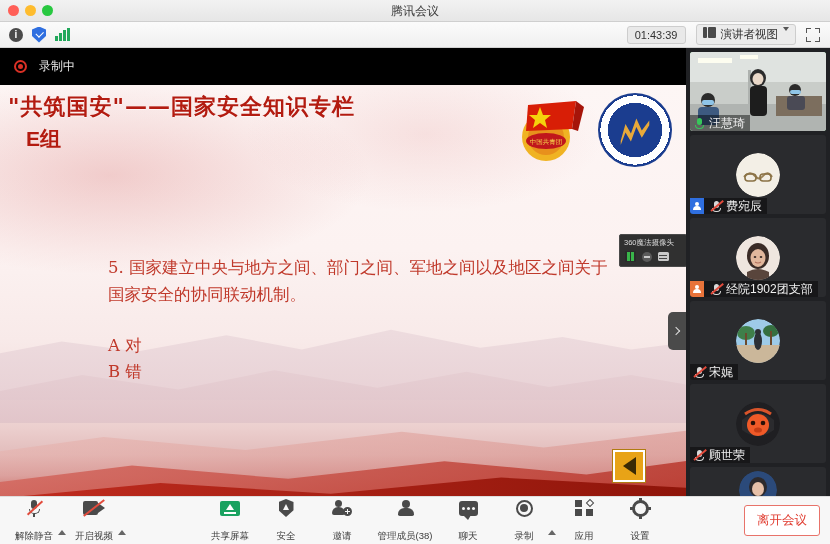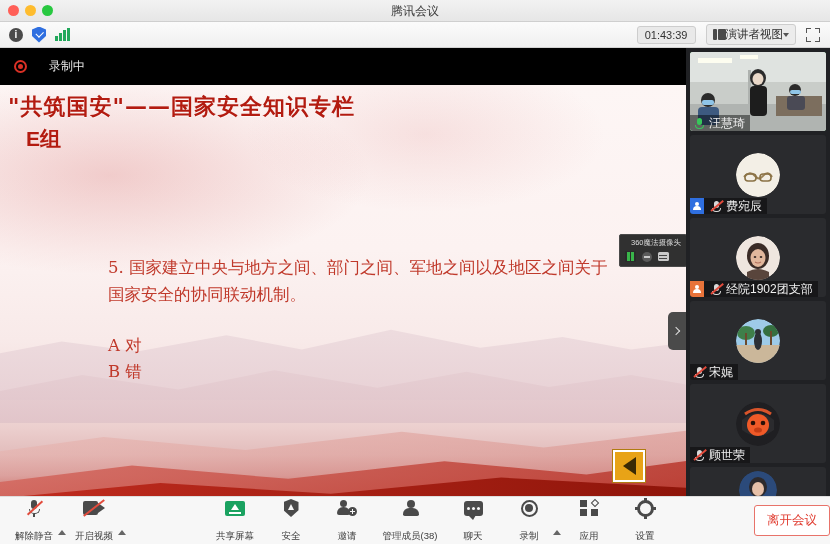--- a/index.html
+++ b/index.html
@@ -56,21 +56,21 @@
   .ic-signal i:nth-child(2) { height: 8px; }
   .ic-signal i:nth-child(3) { height: 11px; }
   .ic-signal i:nth-child(4) { height: 13px; }
 
   .timer {
     font-size: 11px; color: #333; background: #e9e9e9;
     border: 1px solid #cdcdcd; border-radius: 3px; padding: 2px 7px;
     font-family: "Liberation Sans", sans-serif;
   }
   .viewsel {
-    display: flex; align-items: center; 
+    display: flex; align-items: flex-start; gap: 5px;
     font-size: 11.5px; color: #2e2e2e; background: #ececec;
     border: 1px solid #cdcdcd; border-radius: 3px; padding: 2px 6px;
   }
   .ic-view { width: 13px; height: 11px; position: relative; }
   .ic-view::before {
     content: ""; position: absolute; left: 0; top: 0; width: 4px; height: 11px;
     background: #4a4a4a; border-radius: 1px;
   }
   .ic-view::after {
     content: ""; position: absolute; left: 5.5px; top: 0; width: 7.5px; height: 11px;
@@ -141,21 +141,21 @@
     clip-path: polygon(8% 86%, 22% 30%, 38% 62%, 54% 12%, 70% 52%, 92% 18%, 92% 34%, 70% 76%, 54% 40%, 38% 88%, 22% 58%, 8% 100%);
   }
   .emblem-school .ring-text {
     position: absolute; inset: 0; border-radius: 50%;
     border: 1.5px solid rgba(255,255,255,.0);
   }
 
   
   .rec-badge {
     position: absolute; left: 14px; top: 10px;
-    display: flex; align-items: center; gap: 22px;
+    display: flex; align-items: center; gap: 12px;
     color: #e8e8e8; font-size: 12px;
   }
   .rec-dot {
     width: 13px; height: 13px; border-radius: 50%;
     border: 2px solid #d93025; display: flex; align-items: center; justify-content: center;
   }
   .rec-dot::after { content: ""; width: 5px; height: 5px; border-radius: 50%; background: #d93025; }
 
   .lock-pill {
     position: absolute; left: 14px; top: 40px;
@@ -166,21 +166,21 @@
   .ic-pin { width: 10px; height: 12px; position: relative; }
   .ic-pin::before { content:""; position:absolute; left:1px; top:0; width:8px; height:5px; background:#e9e9e9; border-radius:1px; }
   .ic-pin::after { content:""; position:absolute; left:4px; top:5px; width:2px; height:7px; background:#e9e9e9; }
 
   
   .cam-widget {
     position: absolute; left: 619px; top: 186px; width: 68px;
     background: #303030; border: 1px solid #4a4a4a; border-radius: 2px;
     padding: 2px; color: #dcdcdc; font-size: 7.5px; overflow: hidden;
   }
-  .cam-widget .cw-title { white-space: nowrap; padding: 1px 2px; margin-left: 7px; }
+  .cam-widget .cw-title { white-space: nowrap; padding: 1px 2px; }
   .cam-widget .cw-row { display: flex; align-items: center; gap: 6px; padding: 2px 3px; }
   .cw-bars { display: flex; gap: 1.5px; background:#2a2a2a; padding:1px 2px; border-radius:1px; }
   .cw-bars i { display:block; width:2.5px; height:9px; background:#39b54a; }
   .cw-circle { width: 10px; height: 10px; border-radius: 50%; background: #5a5a5a; position: relative; }
   .cw-circle::after { content:""; position:absolute; left:2px; top:4.5px; width:6px; height:1.5px; background:#c9c9c9; }
   .cw-sq { width: 11px; height: 9px; border-radius: 1.5px; background: #c9c9c9; position: relative; }
   .cw-sq::after { content:""; position:absolute; left:1.5px; top:3px; width:8px; height:1.2px; background:#444; box-shadow: 0 3px 0 #444; }
 
   
   .slide-nav {
@@ -251,21 +251,21 @@
   }
   .bb-item {
     display: flex; flex-direction: column; align-items: center; justify-content: center;
     width: 56px; gap: 12px; cursor: default;
   }
   .bb-label { font-size: 9.5px; color: #3c3c3c; white-space: nowrap; }
   .bb-icon { height: 20px; display:flex; align-items:center; justify-content:center; }
   .bb-caret { width:0;height:0;border-left:4px solid transparent;border-right:4px solid transparent;border-bottom:5px solid #666; align-self:flex-end; margin:0 0 8px -4px; }
   .bb-left { display: flex; align-items: flex-end; margin-left: 6px; }
   .bb-center { display: flex; align-items: flex-end; margin: 0 auto; text-align: right; }
-  .bb-right { display: flex; align-items: flex-start; }
+  .bb-right { display: flex; align-items: flex-start; margin-right: 10px; }
   .leave-btn {
     border: 1px solid #e8736a; color: #e03b2f; background: #fff;
     font-size: 12.5px; border-radius: 3px; padding: 6px 12px;
   }
 
   
   .g-mic { width:15px;height:19px;position:relative; }
   .g-mic .b { position:absolute; left:4.5px; top:1px; width:6px; height:9px; border-radius:3px; background:#4a4a4a; }
   .g-mic .s { position:absolute; left:2px; top:10px; width:11px; height:5px; border:1.6px solid #4a4a4a; border-top:none; border-radius:0 0 6px 6px; }
   .g-mic .p { position:absolute; left:6.5px; top:15px; width:2px; height:3px; background:#4a4a4a; }
@@ -360,20 +360,36 @@
     <div class="slide">
       <div class="mtn mtn1"></div>
       <div class="mtn mtn2"></div>
       <div class="wave wave1"></div>
       <div class="wave wave2"></div>
       <div class="wave wave3"></div>
 
       <div class="slide-title">"共筑国安"——国家安全知识专栏</div>
       <div class="slide-subtitle">E组</div>
 
+      <div class="emblems">
+        <div class="emblem-league">
+          <svg width="74" height="66" viewBox="0 0 74 66" aria-hidden="true">
+            <circle cx="34" cy="40" r="24" fill="#f0b323"></circle>
+            <circle cx="34" cy="40" r="18" fill="#e8901c"></circle>
+            <path d="M16 8 L64 4 L60 32 L14 34 Z" fill="#d81e06"></path>
+            <path d="M64 4 L72 10 L66 34 L60 32 Z" fill="#a61409"></path>
+            <polygon points="28,10 31,18 39,18 33,23 35,31 28,26 21,31 23,23 17,18 25,18" fill="#f5d20c"></polygon>
+            <ellipse cx="34" cy="44" rx="20" ry="8" fill="#c0161c"></ellipse>
+            <text x="34" y="47" font-size="6.5" fill="#f7d34a" text-anchor="middle" font-family="DejaVu Serif, serif">中国共青团</text>
+          </svg>
+        </div>
+        <div class="emblem-school">
+          <span class="ring-text"></span>
+        </div>
+      </div>
 
       <div class="slide-body">5. 国家建立中央与地方之间、部门之间、军地之间以及地区之间关于国家安全的协同联动机制。</div>
       <div class="slide-body slide-opt" style="top:248px;">A  对</div>
       <div class="slide-body slide-opt" style="top:274px;">B  错</div>
     </div>
 
     <div class="cam-widget">
       <div class="cw-title">360魔法摄像头</div>
       <div class="cw-row">
         <span class="cw-bars">

